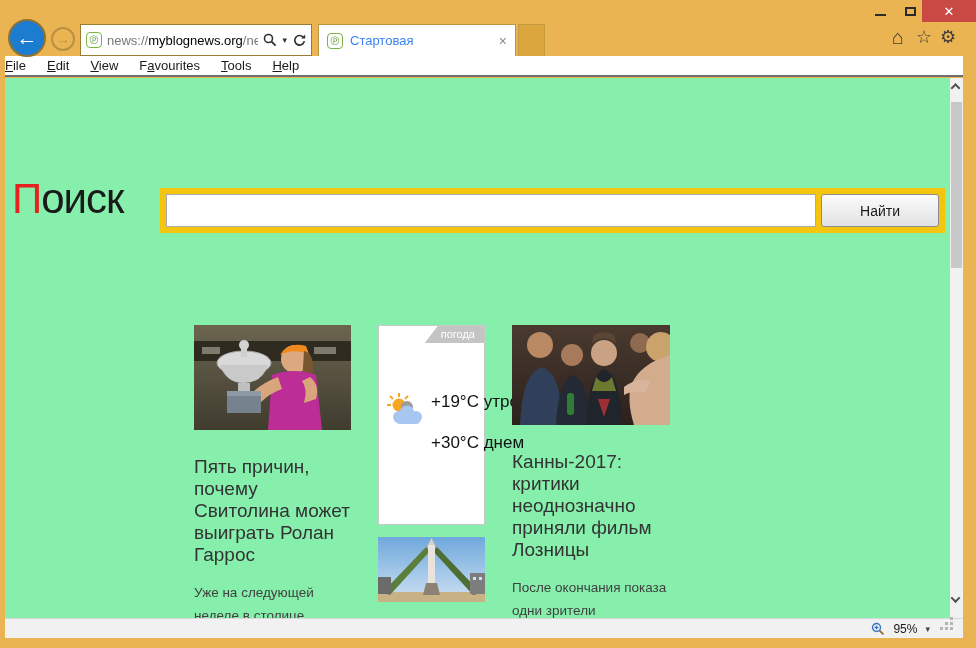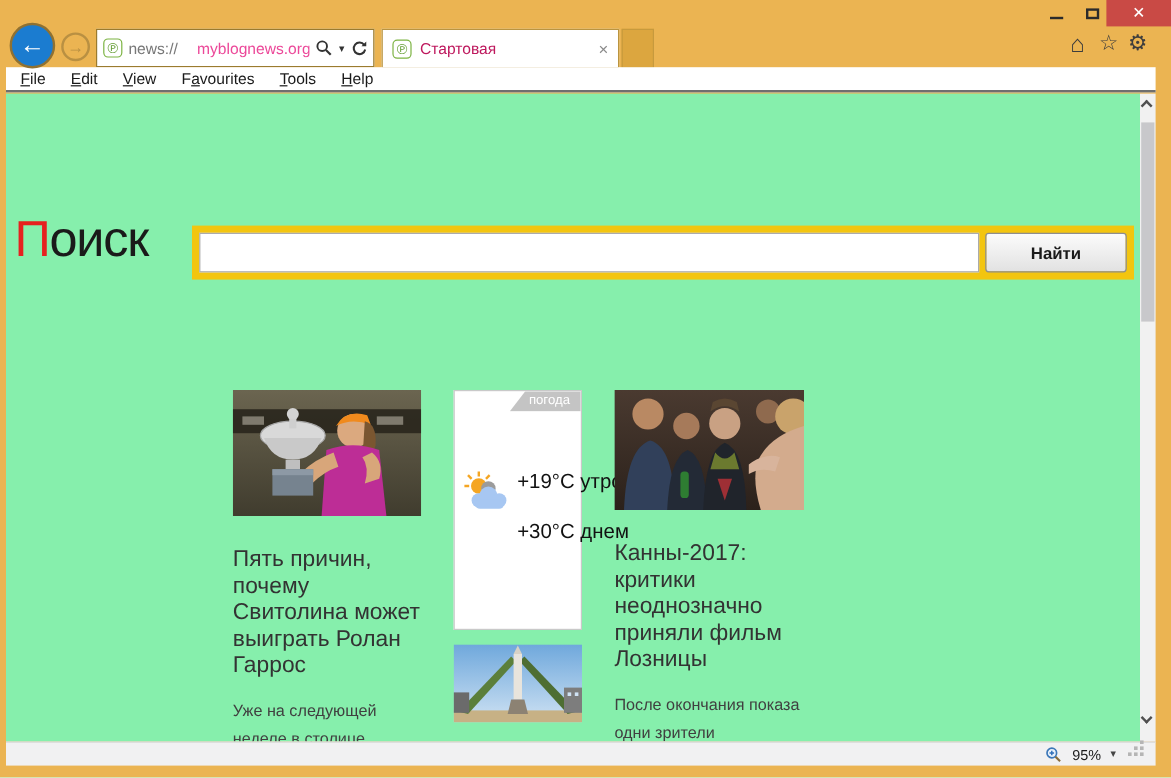--- a/index.html
+++ b/index.html
@@ -22,55 +22,55 @@
               display:flex; align-items:center; justify-content:center; z-index:5; }
   #fwd-btn { position:absolute; left:51px; top:27px; width:24px; height:24px; border-radius:50%;
              background:transparent; border:2px solid #b99042; color:#b99042; font-size:14px; font-weight:700;
              display:flex; align-items:center; justify-content:center; }
 
   #address-bar { position:absolute; left:80px; top:24px; width:232px; height:32px; background:#fff;
                  border:1px solid #9A7B2F; display:flex; align-items:center; padding:0 5px; gap:5px; }
   .favicon { width:16px; height:16px; border:1px solid #7CB342; border-radius:4px; flex:0 0 auto;
              display:flex; align-items:center; justify-content:center; color:#689F38; font-size:12px; line-height:1; background:#fff; }
   #url-text { flex:1; font-size:13px; white-space:nowrap; overflow:hidden; color:#777; }
-  #url-text .host { color:#ec4899;margin-left:16px; }
+  #url-text .host { color:#000000; }
   .addr-icon { flex:0 0 auto; display:flex; align-items:center; }
   #addr-caret { font-size:9px; color:#333; }
 
   #tab { position:absolute; left:318px; top:24px; width:198px; height:33px; background:#fff;
          border:1px solid #BA9440; display:flex; align-items:center; gap:7px; padding:0 8px; }
-  #tab-title { flex:1; font-size:13px; color:#be185d; white-space:nowrap; overflow:hidden; }
+  #tab-title { flex:1; font-size:13px; color:#3b82f6; white-space:nowrap; overflow:hidden; }
   #tab-close { color:#8a8a8a; font-size:14px; }
   #newtab-stub { position:absolute; left:518px; top:24px; width:27px; height:33px; background:#DCA63F; border:1px solid #C79A3D; }
 
   .tb-icon { position:absolute; top:26px; font-size:18px; color:#3d3d3d; width:24px; text-align:center; }
   #home-icon { left:886px; font-size:20px; }
   #star-icon { left:912px; }
   #gear-icon { left:936px; }
 
   
   #menubar { position:absolute; left:5px; top:56px; width:958px; height:21px; background:#fff;
-             border-bottom:2px solid #6F6F6F; display:flex; align-items:center; padding-left:12px; gap:21px; }
+             border-bottom:2px solid #6F6F6F; display:flex; align-items:center; gap:21px; }
   .menu-item { font-size:13px; color:#1a1a1a; white-space:nowrap; }
   .menu-item .key { text-decoration:underline; }
 
   
   #content { position:absolute; left:5px; top:78px; width:945px; height:540px; background:#86efac; overflow:hidden; }
 
   #logo { position:absolute; left:7px; top:100px; width:150px; }
   #logo-main { font-size:42px; line-height:1; color:#1a1a1a; letter-spacing:-1px; }
   #logo-main .lead { color:#E6211F; }
   #logo-sub { font-size:19px; color:#1a1a1a; margin-top:2px; margin-left:2px; }
 
   #search-bar { position:absolute; left:155px; top:110px; width:785px; height:45px; background:#F3C50F; }
   #search-input { position:absolute; left:6px; top:6px; width:650px; height:33px; border:1px solid #ABABAB; background:#fff;
                   font-size:15px; padding:0 8px; outline:none; }
   #search-btn { position:absolute; right:6px; top:6px; width:118px; height:33px;
                 background:linear-gradient(#fbfbfb,#e2e2e2); border:1px solid #8E8E8E; border-radius:3px;
-                font-size:14px; font-weight:700; color:#1a1a1a; font-family:inherit; }
+                font-size:14px; font-weight:400; color:#1a1a1a; font-family:inherit; }
 
   .col { position:absolute; }
   #col1 { left:189px; top:247px; width:157px; }
   #col2 { left:373px; top:247px; width:107px;text-decoration:underline; }
   #col3 { left:507px; top:247px; width:158px; }
 
   .news-img { display:block; }
   .headline { font-size:19px; line-height:22px; font-weight:400; color:#333; margin-top:26px; }
   .excerpt { font-size:13.5px; line-height:23px; color:#404040; margin-top:15px; }
 

